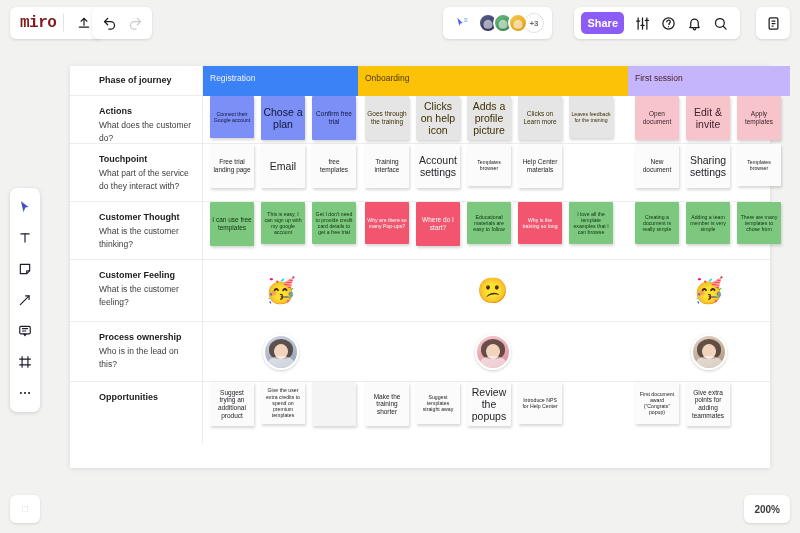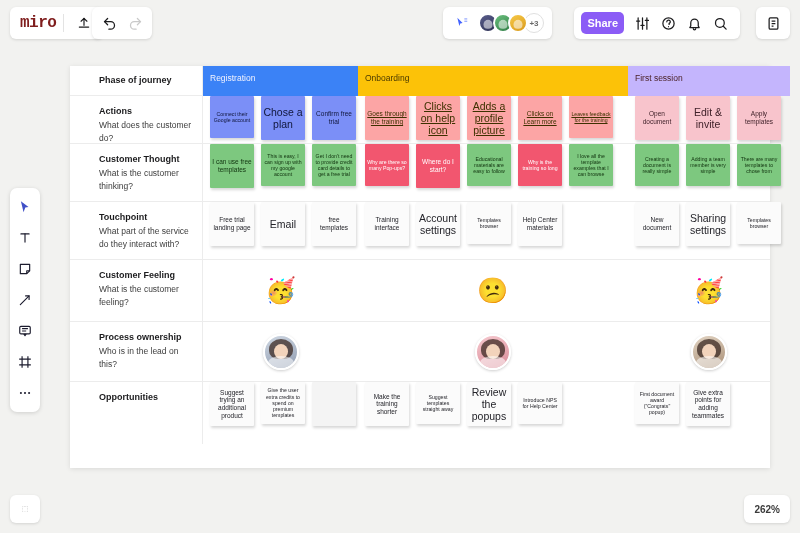--- a/index.html
+++ b/index.html
@@ -96,21 +96,21 @@
   .g-onb { width: 270px; }
   .g-fir { width: 162px; }
   
   .note {
     border-radius: 1px; display: flex; align-items: center;
     justify-content: center; text-align: center;
     box-shadow: 1px 2px 3px rgba(0,0,0,.16);
     overflow: hidden; padding: 2px;
   }
   .n-blue { background: #7b8ff7; color: #10163a; }
-  .n-yellow { background: #fca5a5; color: #3e3100; text-decoration: underline; }
+  .n-yellow { background: #e5e5e5; color: #3e3100; }
   .n-pink { background: #f8c4cc; color: #40222a; }
   .n-white { background: #fbfbfb; color: #24242a; }
   .n-green { background: #7dc87f; color: #11330f; }
   .n-red { background: #f2566f; color: #fff; }
   .n-empty { background: #f4f4f4; }
   .sz-lg { width: 44px; height: 44px; font-size: 10.5px; line-height: 12px; }
   .sz-md { width: 44px; height: 44px; font-size: 6.5px; line-height: 7.6px; }
   .sz-sm { width: 44px; height: 42px; font-size: 5.2px; line-height: 6.2px; }
   .row-actions { height: 48px; }
   .row-touch { height: 58px; }
@@ -325,20 +325,42 @@
           <div class="note n-yellow sz-lg">Adds a profile picture</div>
           <div class="note n-yellow sz-md">Clicks on Learn more</div>
           <div class="note n-yellow sz-sm">Leaves feedback for the training</div>
         </div>
         <div class="grp g-fir">
           <div class="note n-pink sz-md">Open document</div>
           <div class="note n-pink sz-lg">Edit &amp; invite</div>
           <div class="note n-pink sz-md">Apply templates</div>
         </div>
       </div>
+      <div class="row row-touch">
+        <div class="labcell">
+          <div class="lab-title">Touchpoint</div>
+          <div class="lab-sub">What part of the service do they interact with?</div>
+        </div>
+        <div class="grp g-reg">
+          <div class="note n-white sz-md">Free trial landing page</div>
+          <div class="note n-white sz-lg">Email</div>
+          <div class="note n-white sz-md">free templates</div>
+        </div>
+        <div class="grp g-onb">
+          <div class="note n-white sz-md">Training interface</div>
+          <div class="note n-white sz-lg">Account settings</div>
+          <div class="note n-white sz-sm">Templates browser</div>
+          <div class="note n-white sz-md">Help Center materials</div>
+        </div>
+        <div class="grp g-fir">
+          <div class="note n-white sz-md">New document</div>
+          <div class="note n-white sz-lg">Sharing settings</div>
+          <div class="note n-white sz-sm">Templates browser</div>
+        </div>
+      </div>
       <div class="row row-thought">
         <div class="labcell">
           <div class="lab-title">Customer Thought</div>
           <div class="lab-sub">What is the customer thinking?</div>
         </div>
         <div class="grp g-reg">
           <div class="note n-green sz-md">I can use free templates</div>
           <div class="note n-green sz-sm">This is easy, I can sign up with my google account</div>
           <div class="note n-green sz-sm">Get I don't need to provide credit card details to get a free trial</div>
         </div>
@@ -348,42 +370,20 @@
           <div class="note n-green sz-sm">Educational materials are easy to follow</div>
           <div class="note n-red sz-sm">Why is the training so long</div>
           <div class="note n-green sz-sm">I love all the template examples that I can browse</div>
         </div>
         <div class="grp g-fir">
           <div class="note n-green sz-sm">Creating a document is really simple</div>
           <div class="note n-green sz-sm">Adding a team member is very simple</div>
           <div class="note n-green sz-sm">There are many templates to chose from</div>
         </div>
       </div>
-      <div class="row row-touch">
-        <div class="labcell">
-          <div class="lab-title">Touchpoint</div>
-          <div class="lab-sub">What part of the service do they interact with?</div>
-        </div>
-        <div class="grp g-reg">
-          <div class="note n-white sz-md">Free trial landing page</div>
-          <div class="note n-white sz-lg">Email</div>
-          <div class="note n-white sz-md">free templates</div>
-        </div>
-        <div class="grp g-onb">
-          <div class="note n-white sz-md">Training interface</div>
-          <div class="note n-white sz-lg">Account settings</div>
-          <div class="note n-white sz-sm">Templates browser</div>
-          <div class="note n-white sz-md">Help Center materials</div>
-        </div>
-        <div class="grp g-fir">
-          <div class="note n-white sz-md">New document</div>
-          <div class="note n-white sz-lg">Sharing settings</div>
-          <div class="note n-white sz-sm">Templates browser</div>
-        </div>
-      </div>
       <div class="row row-feel">
         <div class="labcell">
           <div class="lab-title">Customer Feeling</div>
           <div class="lab-sub">What is the customer feeling?</div>
         </div>
         <div class="emoji-cell e-reg">
           <span class="emoji">🥳</span>
         </div>
         <div class="emoji-cell e-onb">
           <span class="emoji">😕</span>
@@ -438,13 +438,13 @@
           <div class="note n-white sz-sm">First document award ("Congrats" popup)</div>
           <div class="note n-white sz-md">Give extra points for adding teammates</div>
         </div>
       </div>
     </div>
 </div>
 
 <div class="pill" id="minimap">
   <span class="mm">⬚</span>
 </div>
-<div class="pill" id="zoompill">262%</div>
+<div class="pill" id="zoompill">200%</div>
 
 </body></html>

